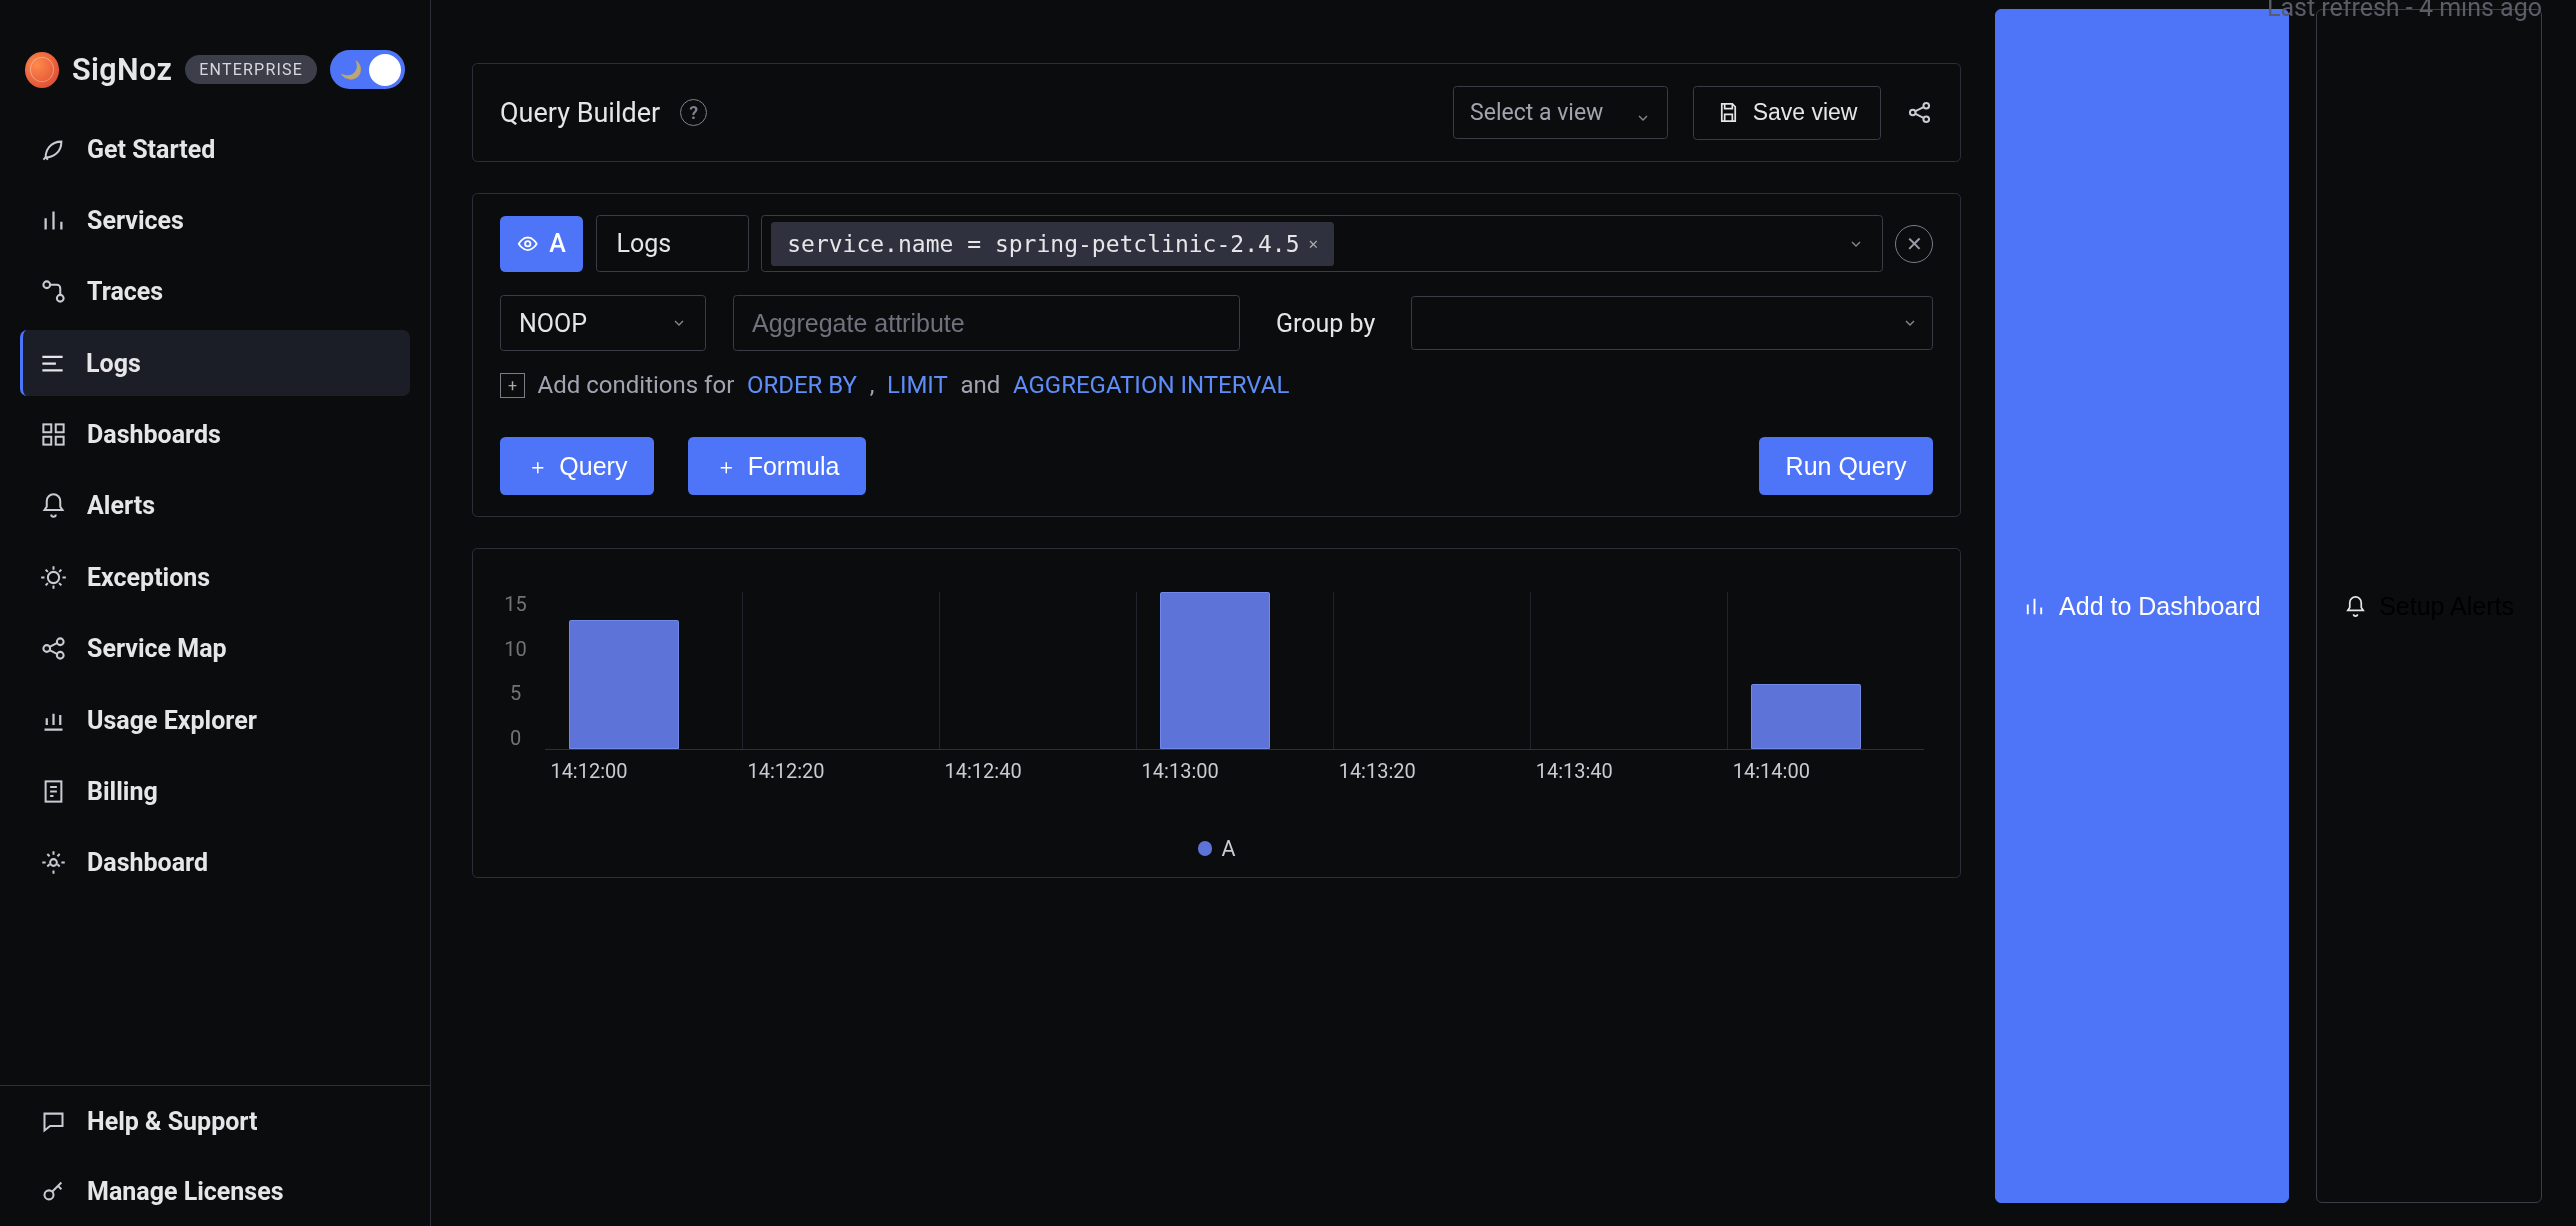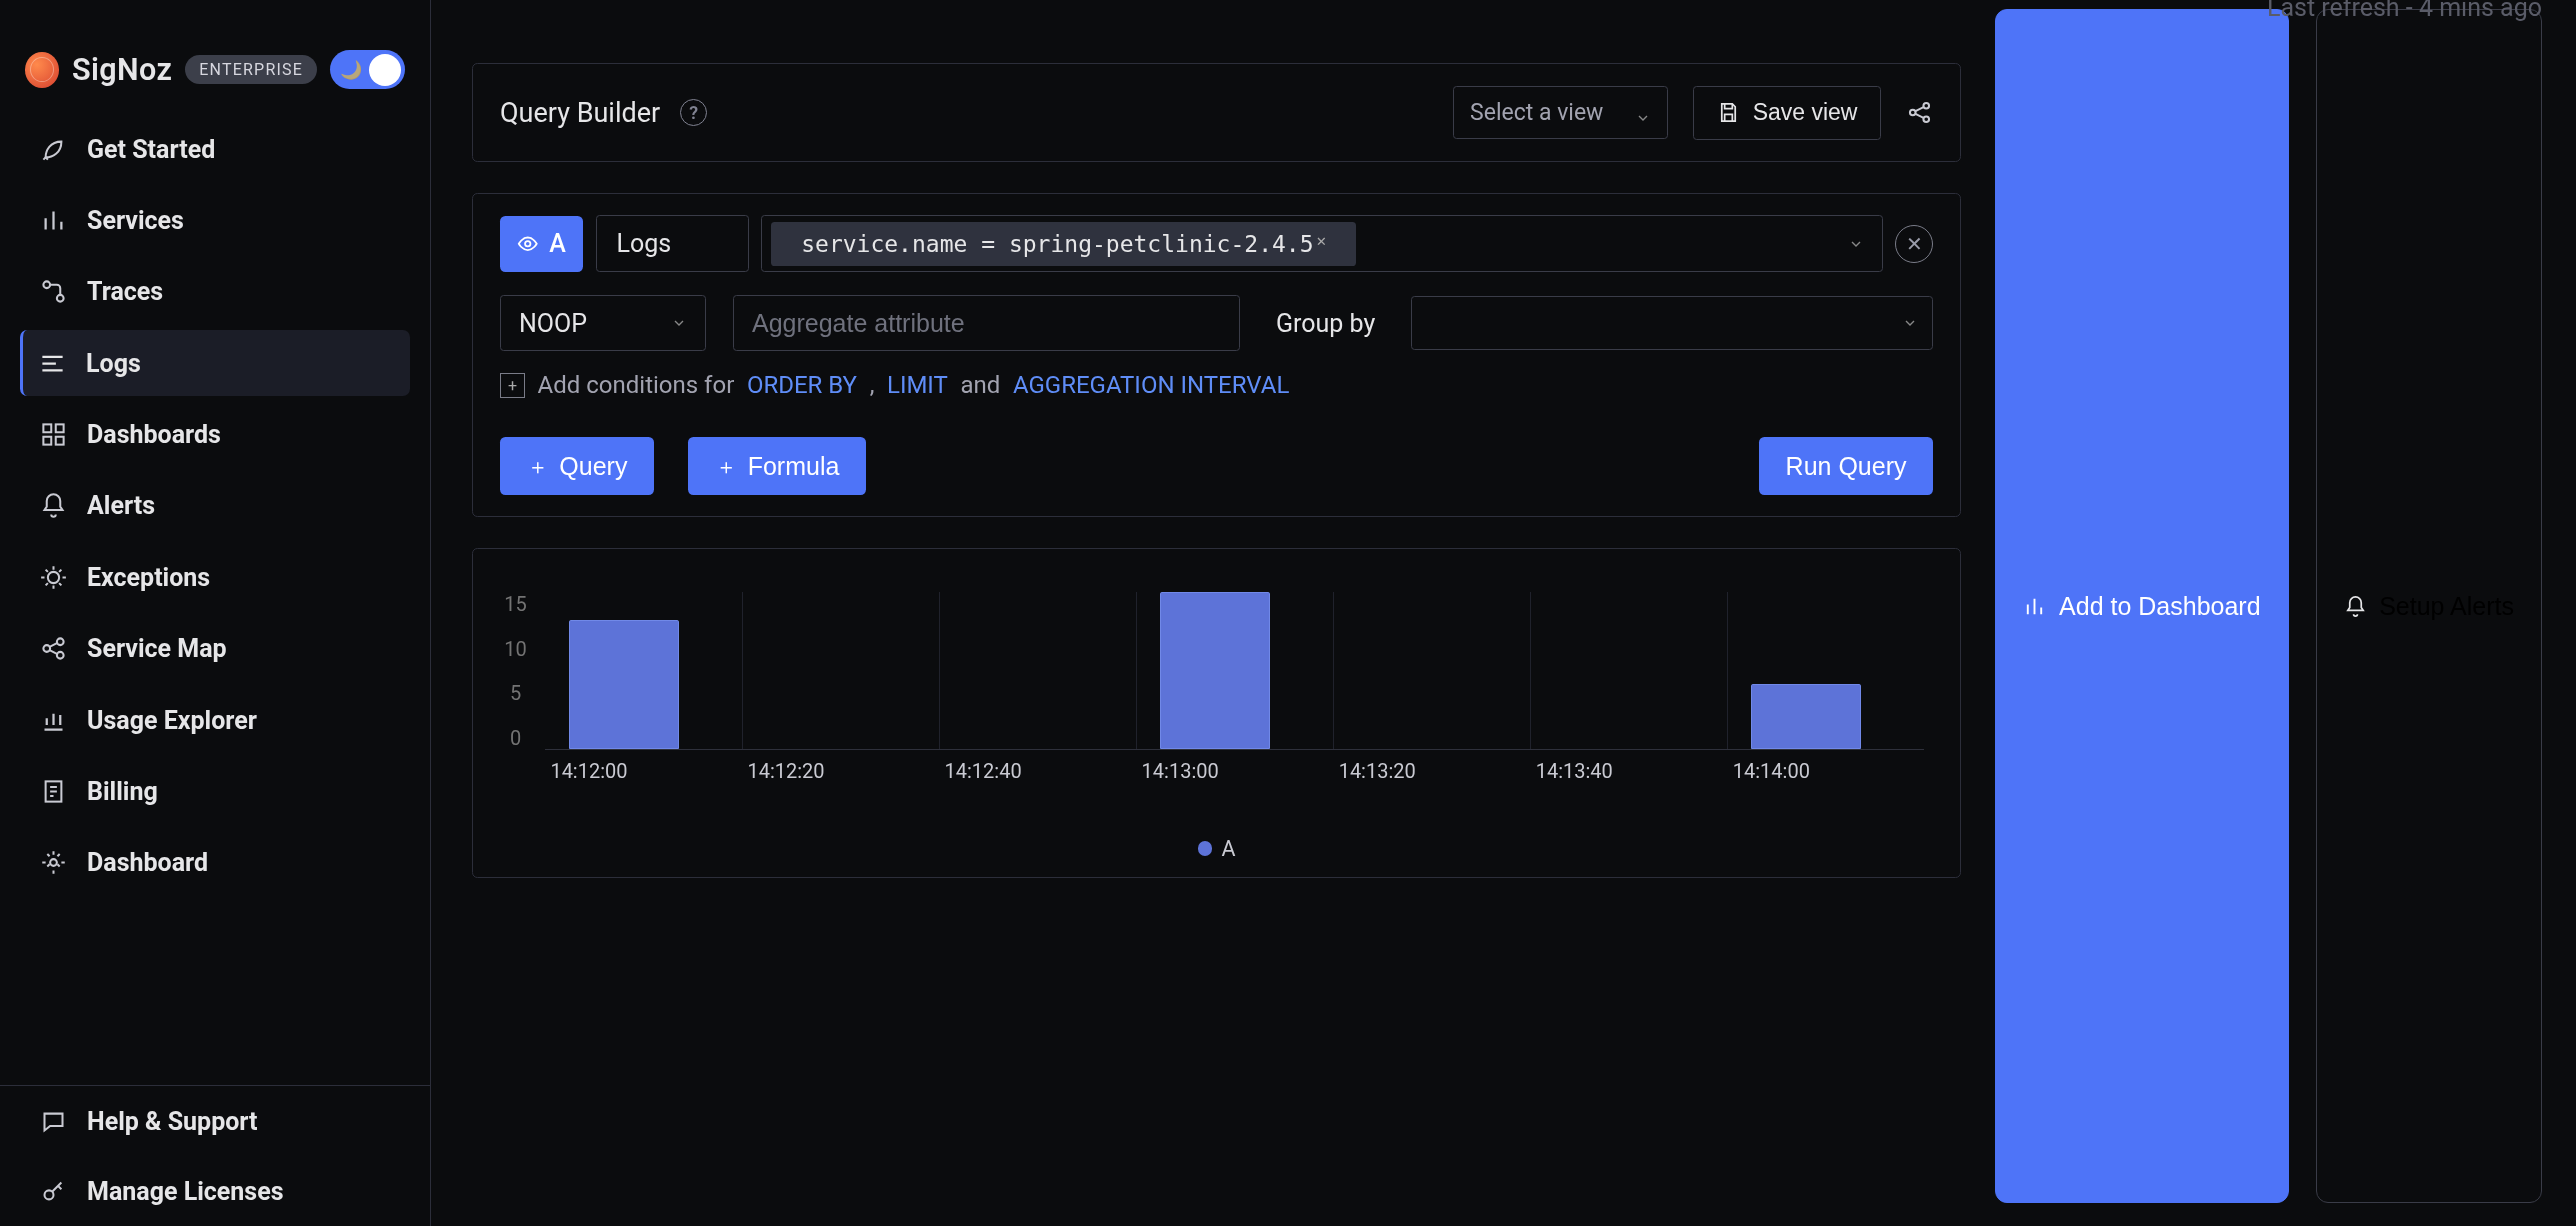--- a/index.html
+++ b/index.html
@@ -128,21 +128,21 @@
     border: 0.9px solid #3a3c48; border-radius: 3.6px;
     padding: 12.6px 20px; min-width: 153px; font-size: 25px; background: var(--bg);
     display: flex; align-items: center; gap: 9px;
   }
   .filter-box {
     flex: 1; border: 0.9px solid #3a3c48; border-radius: 3.6px; padding: 5.4px 9px;
     min-height: 56px; display: flex; align-items: center; position: relative; background: var(--bg);
   }
   .filter-tag {
     background: #2f323e; border-radius: 3.6px;
-    padding: 9px 30px; display: flex; align-items: flex-start; gap: 3px;
+    padding: 9px 16px; display: flex; align-items: center; gap: 9px;
     font-size: 23px; font-family: ui-monospace, Menlo, monospace;
   }
   .tag-x { color: #aaa; font-size: 16px; cursor: pointer; }
   .filter-chev { margin-left: auto; color: #888; padding-right: 9px; }
   .round-x {
     width: 38px; height: 38px; border-radius: 50%;
     border: 1.8px solid #7a7c88; display: flex; align-items: center; justify-content: center;
     color: #9a9caa; font-size: 20px;
   }
 
@@ -195,21 +195,21 @@
     position: absolute; left: 0; right: 0; top: 167px; display: flex;
     font-size: 20px; color: #c9cad2;
   }
   .x-label { flex: 1; text-align: left; padding-left: 5.4px; }
   .legend { text-align: center; margin-top: 7.2px; font-size: 21.5px; color: #c9cad2; display: flex; justify-content: center; align-items: center; gap: 9px; }
   .legend-dot { width: 14.4px; height: 14.4px; border-radius: 50%; background: var(--accent-bar); display: inline-block; }
 
   
   .footer { display: flex; gap: 27px; justify-content: flex-end; padding: 9px 34px 23px 0; }
   .footer .btn {
-    border: 0.9px solid #3a3c48; border-radius: 12px; padding: 14.4px 27px;
+    border: 0.9px solid #3a3c48; border-radius: 6px; padding: 14.4px 27px;
     display: flex; align-items: center; gap: 12.6px; font-size: 25px; background: var(--bg);
   }
   .footer .btn.primary { background: var(--accent); border-color: var(--accent); color: #fff; }
 
   svg { display: block; }
 </style>
 </head>
 <body>
 
 <div class="app">

